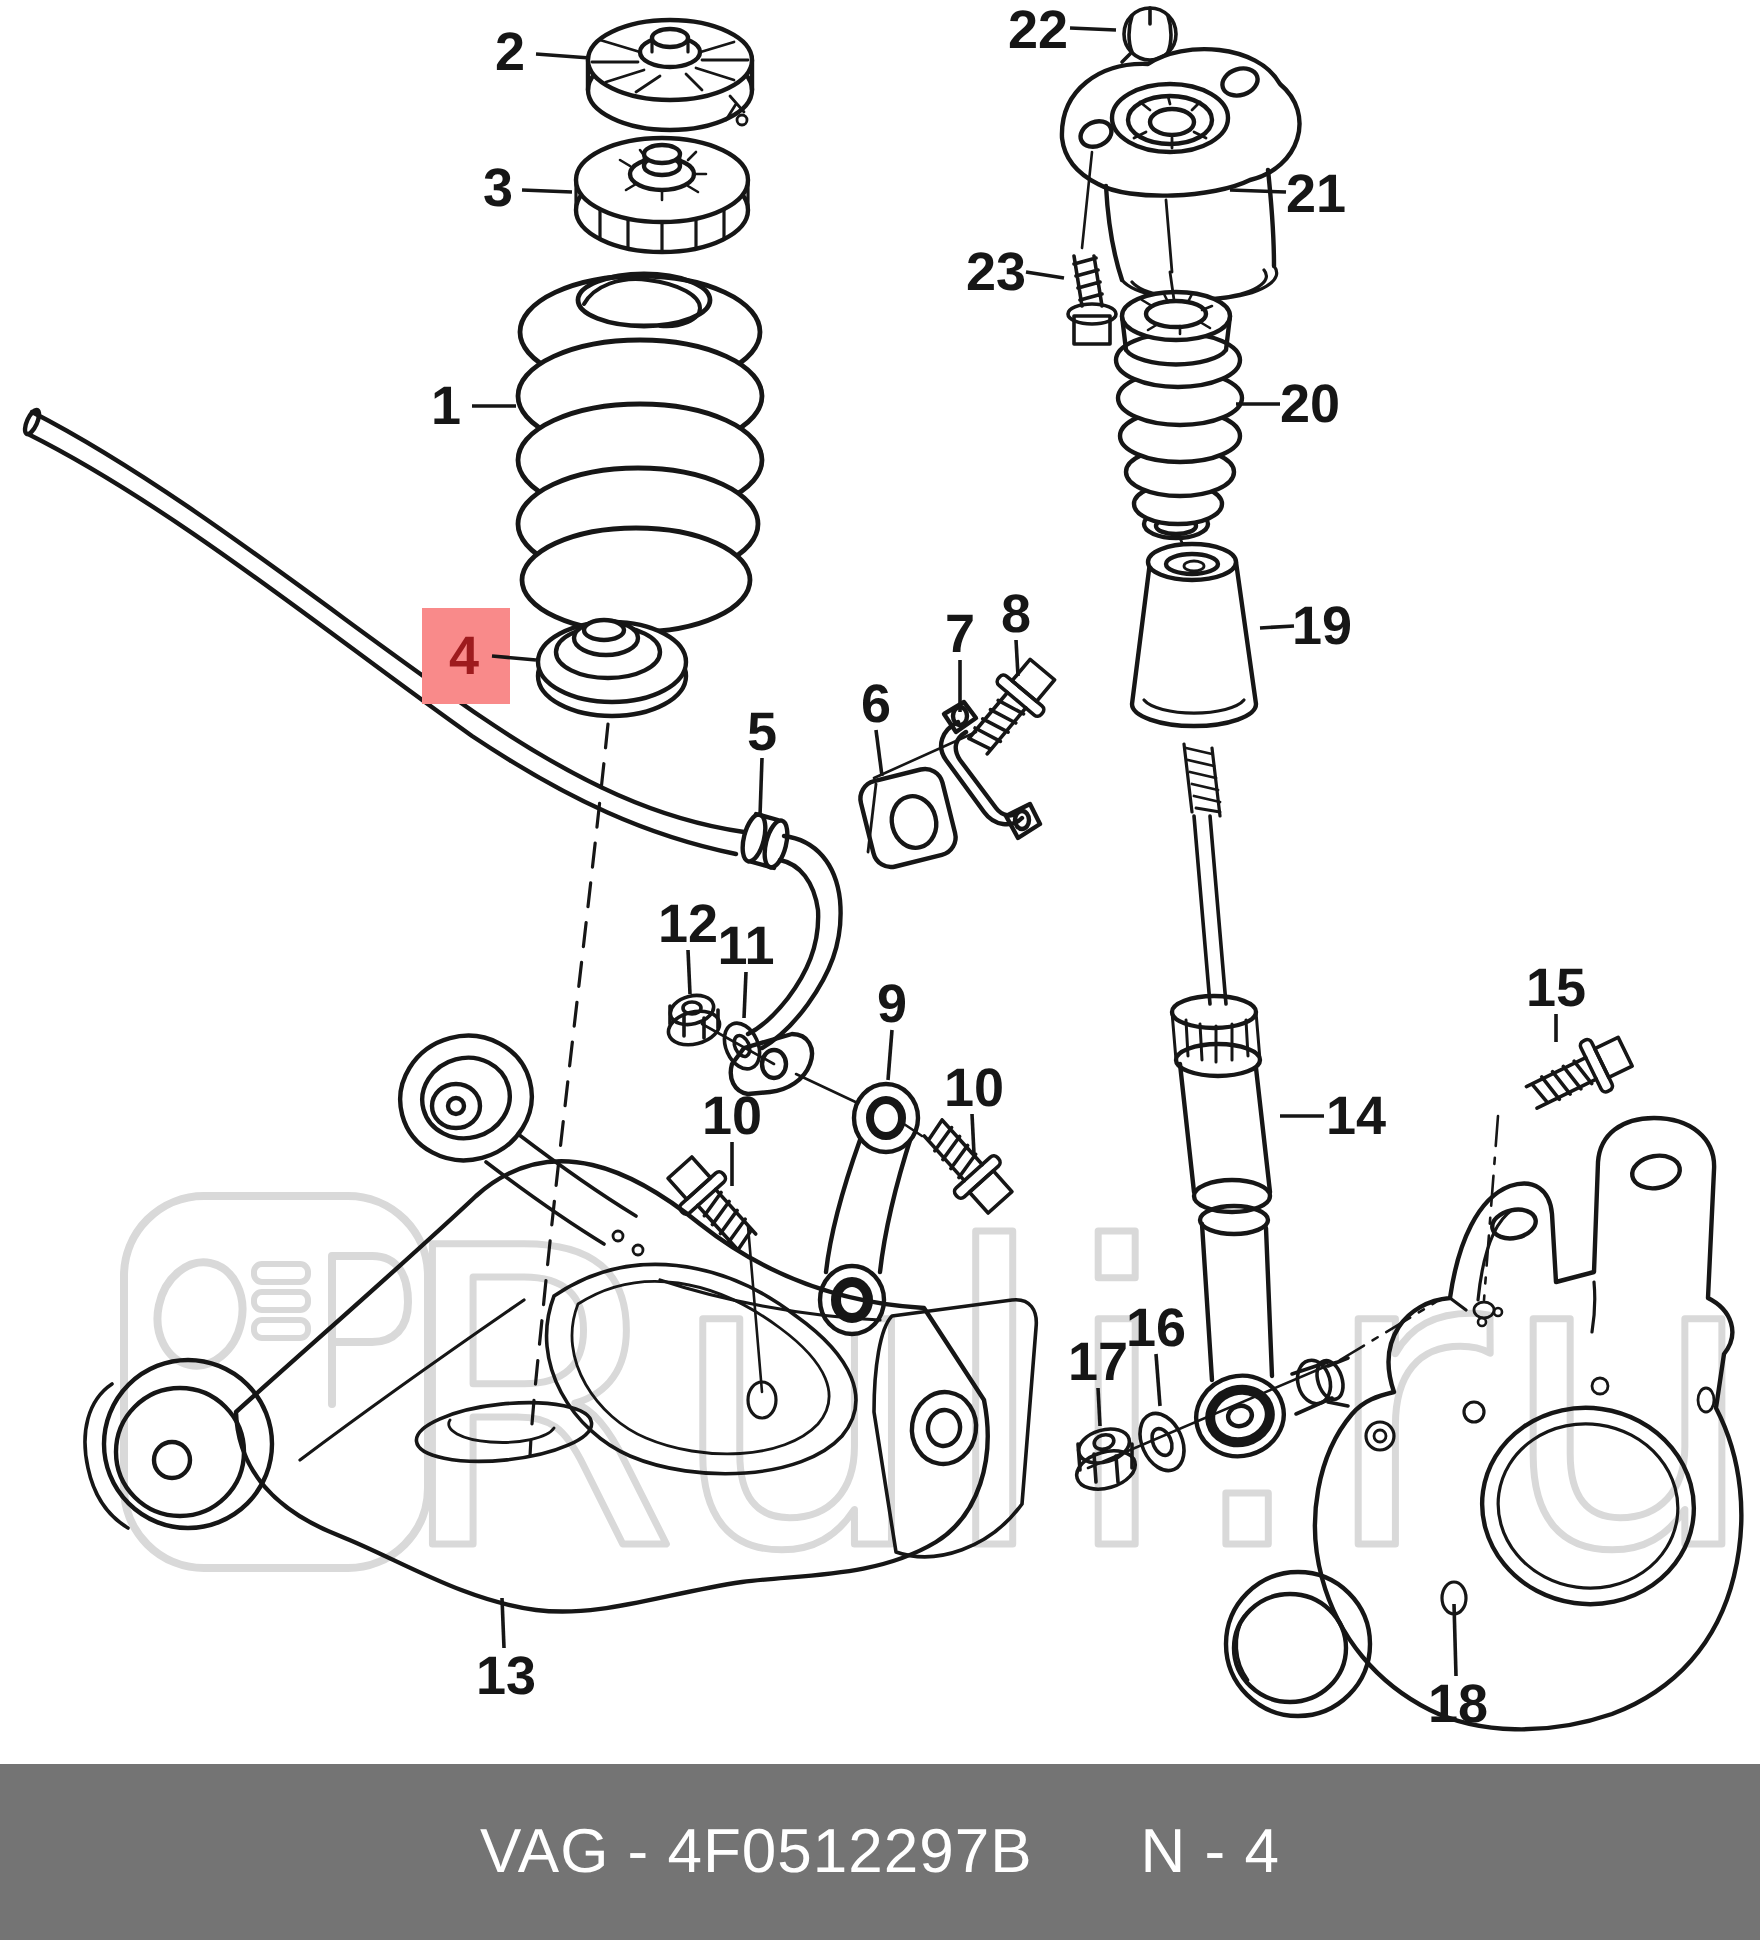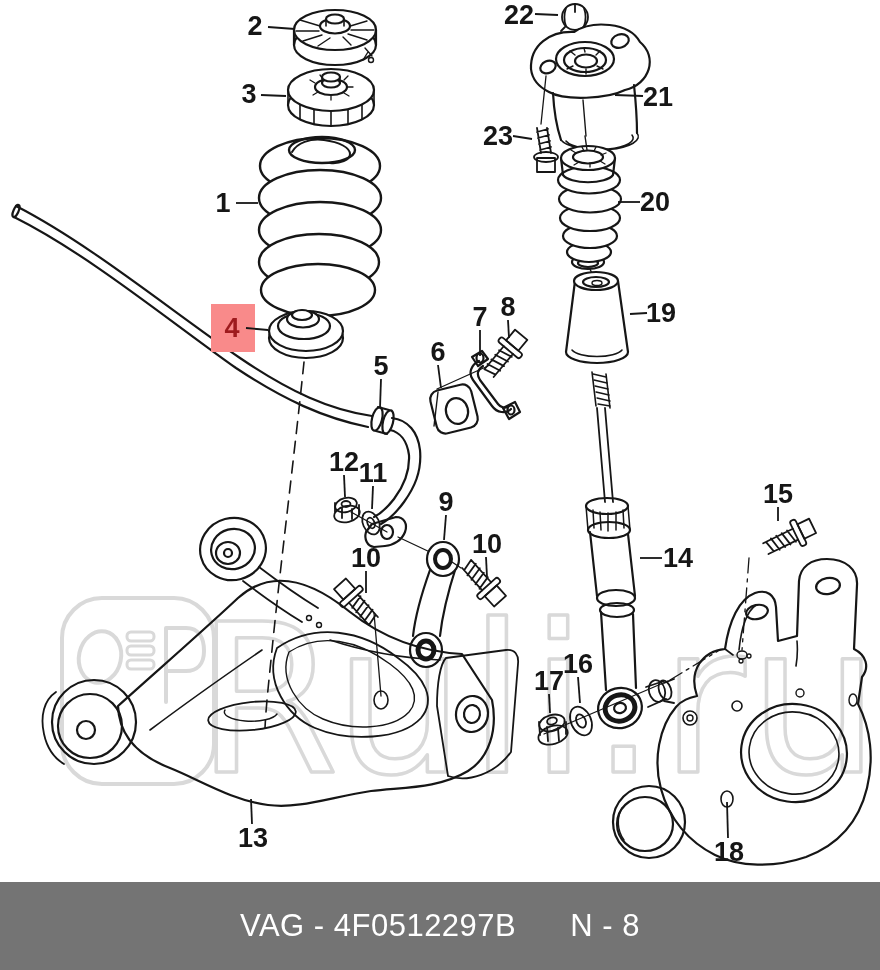--- a/index.html
+++ b/index.html
@@ -382,14 +382,14 @@
         <g>
           <line x1="513" y1="136" x2="532" y2="139" stroke="#161616" stroke-width="1.8"></line>
           <text x="498" y="145" class="callout-num" fill="#161616">23</text>
         </g>
       </g>
 </svg>
 </div>
 
 <div class="footer" style="background: rgb(116, 116, 116); color: rgb(255, 255, 255);">
   <span>VAG - 4F0512297B</span>
-  <span>N - 8</span>
+  <span>N - 4</span>
 </div>
 
 </body></html>

